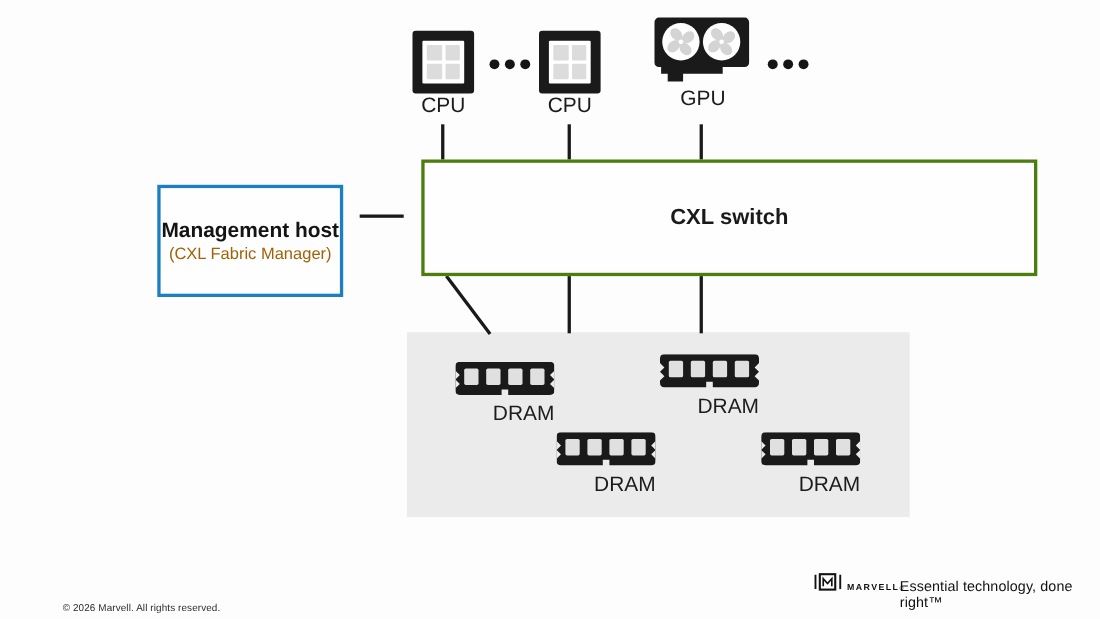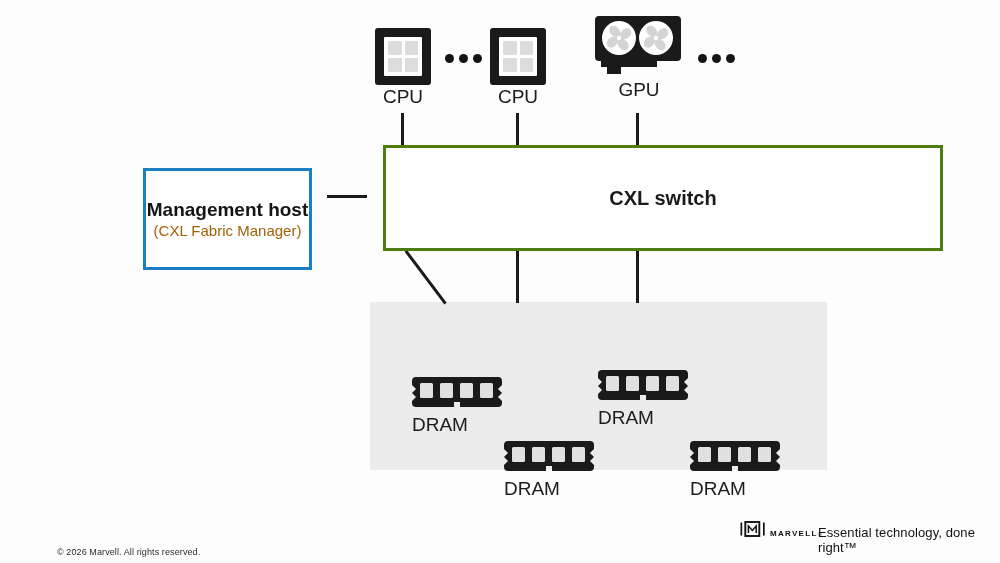--- a/index.html
+++ b/index.html
@@ -34,21 +34,21 @@
   .box{position:absolute;background:#fffefe;box-sizing:border-box;
     display:flex;flex-direction:column;align-items:center;justify-content:center;}
   .switch-box{left:383px;top:145px;width:560px;height:106px;border:3px solid #4d7c0f;}
   .switch-label{font-size:20px;font-weight:bold;color:#1a1a1a;}
   .mgmt-box{left:143px;top:148px;width:169px;height:102px;border:3px solid #1b7fc2;margin-top:20px;}
   .mgmt-title{font-size:19px;font-weight:bold;line-height:23px;color:#141414;}
   .mgmt-subtitle{font-size:15px;line-height:20px;color:#a16207;}
 
   
   .pool{left:370px;top:302px;width:457px;height:168px;background:#ebebeb;position:absolute;}
-  .dram{position:absolute;width:92px;display:flex;flex-direction:column;align-items:flex-start;margin-top:48px;}
+  .dram{position:absolute;width:92px;display:flex;flex-direction:column;align-items:flex-end;}
   .dram-label{font-size:19px;line-height:20px;margin-top:5px;color:#1c1c1c;}
 
   
   .copyright{position:absolute;left:57px;top:525px;font-size:9px;color:#2b2b2b;letter-spacing:.1px;margin-top:22px;}
   .logo-row{position:absolute;left:740px;top:520px;display:flex;align-items:flex-end;height:18px;}
   .logo-word{font-size:8px;font-weight:bold;letter-spacing:1.3px;color:#111;margin-left:4px;}
   .logo-reg{font-size:5px;vertical-align:super;color:#111;}
   .tagline{position:absolute;left:818px;top:525px;font-size:13px;color:#111;letter-spacing:.1px;}
 </style>
 </head>

